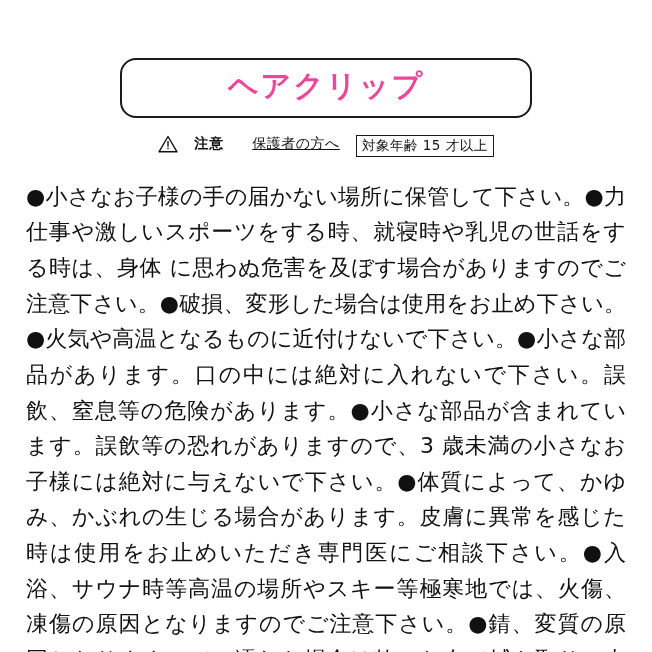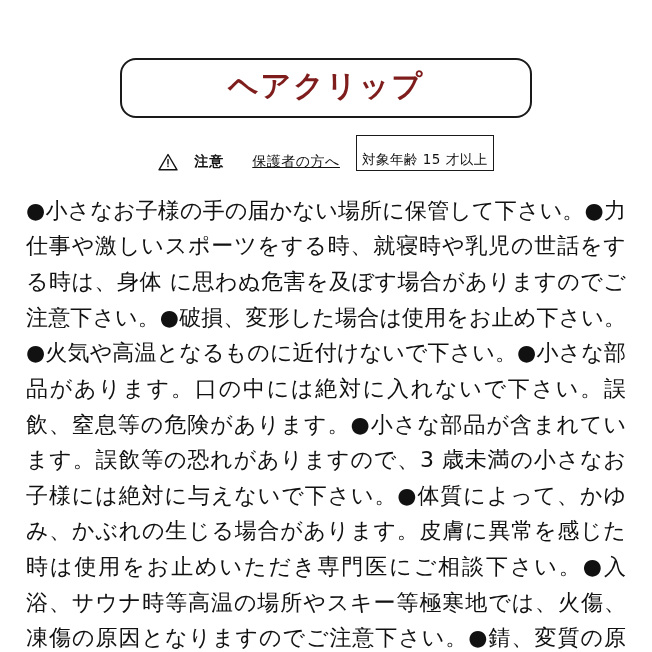--- a/index.html
+++ b/index.html
@@ -33,27 +33,27 @@
     border-radius: 16px;
     padding: 8px 54px 12px 54px;
     min-width: 300px;
     text-align: center;
   }
   .title-text {
     font-size: 30px;
     font-weight: 700;
     letter-spacing: 2px;
     line-height: 1.2;
-    color: #7f1d1d;
+    color: #ec4899;
     text-align: center;
   }
   
   .caution-row {
     display: flex;
-    align-items: flex-end;
+    align-items: flex-start;
     justify-content: center;
     gap: 16px;
     margin-top: 17px;
   }
   .warn-icon {
     display: inline-block;
     width: 20px;
     height: 18px;
     position: relative;
     flex: none;
@@ -67,21 +67,21 @@
   .guardian-label {
     font-size: 14px;
     font-weight: 400;
     letter-spacing: 0.5px;
     margin-left: 12px;
     text-decoration: underline;
   }
   .age-box {
     border: 1.5px solid #1a1a1a;
     font-size: 13.5px;
-    padding: 16px 5px 3px 5px;
+    padding: 2px 5px 3px 5px;
     letter-spacing: 0.5px;
     line-height: 1.1;
   }
   
   .body-text {
     margin-top: 22px;
     padding: 0 12px;
     font-size: 22px;
     line-height: 1.62;
     text-align: justify;

